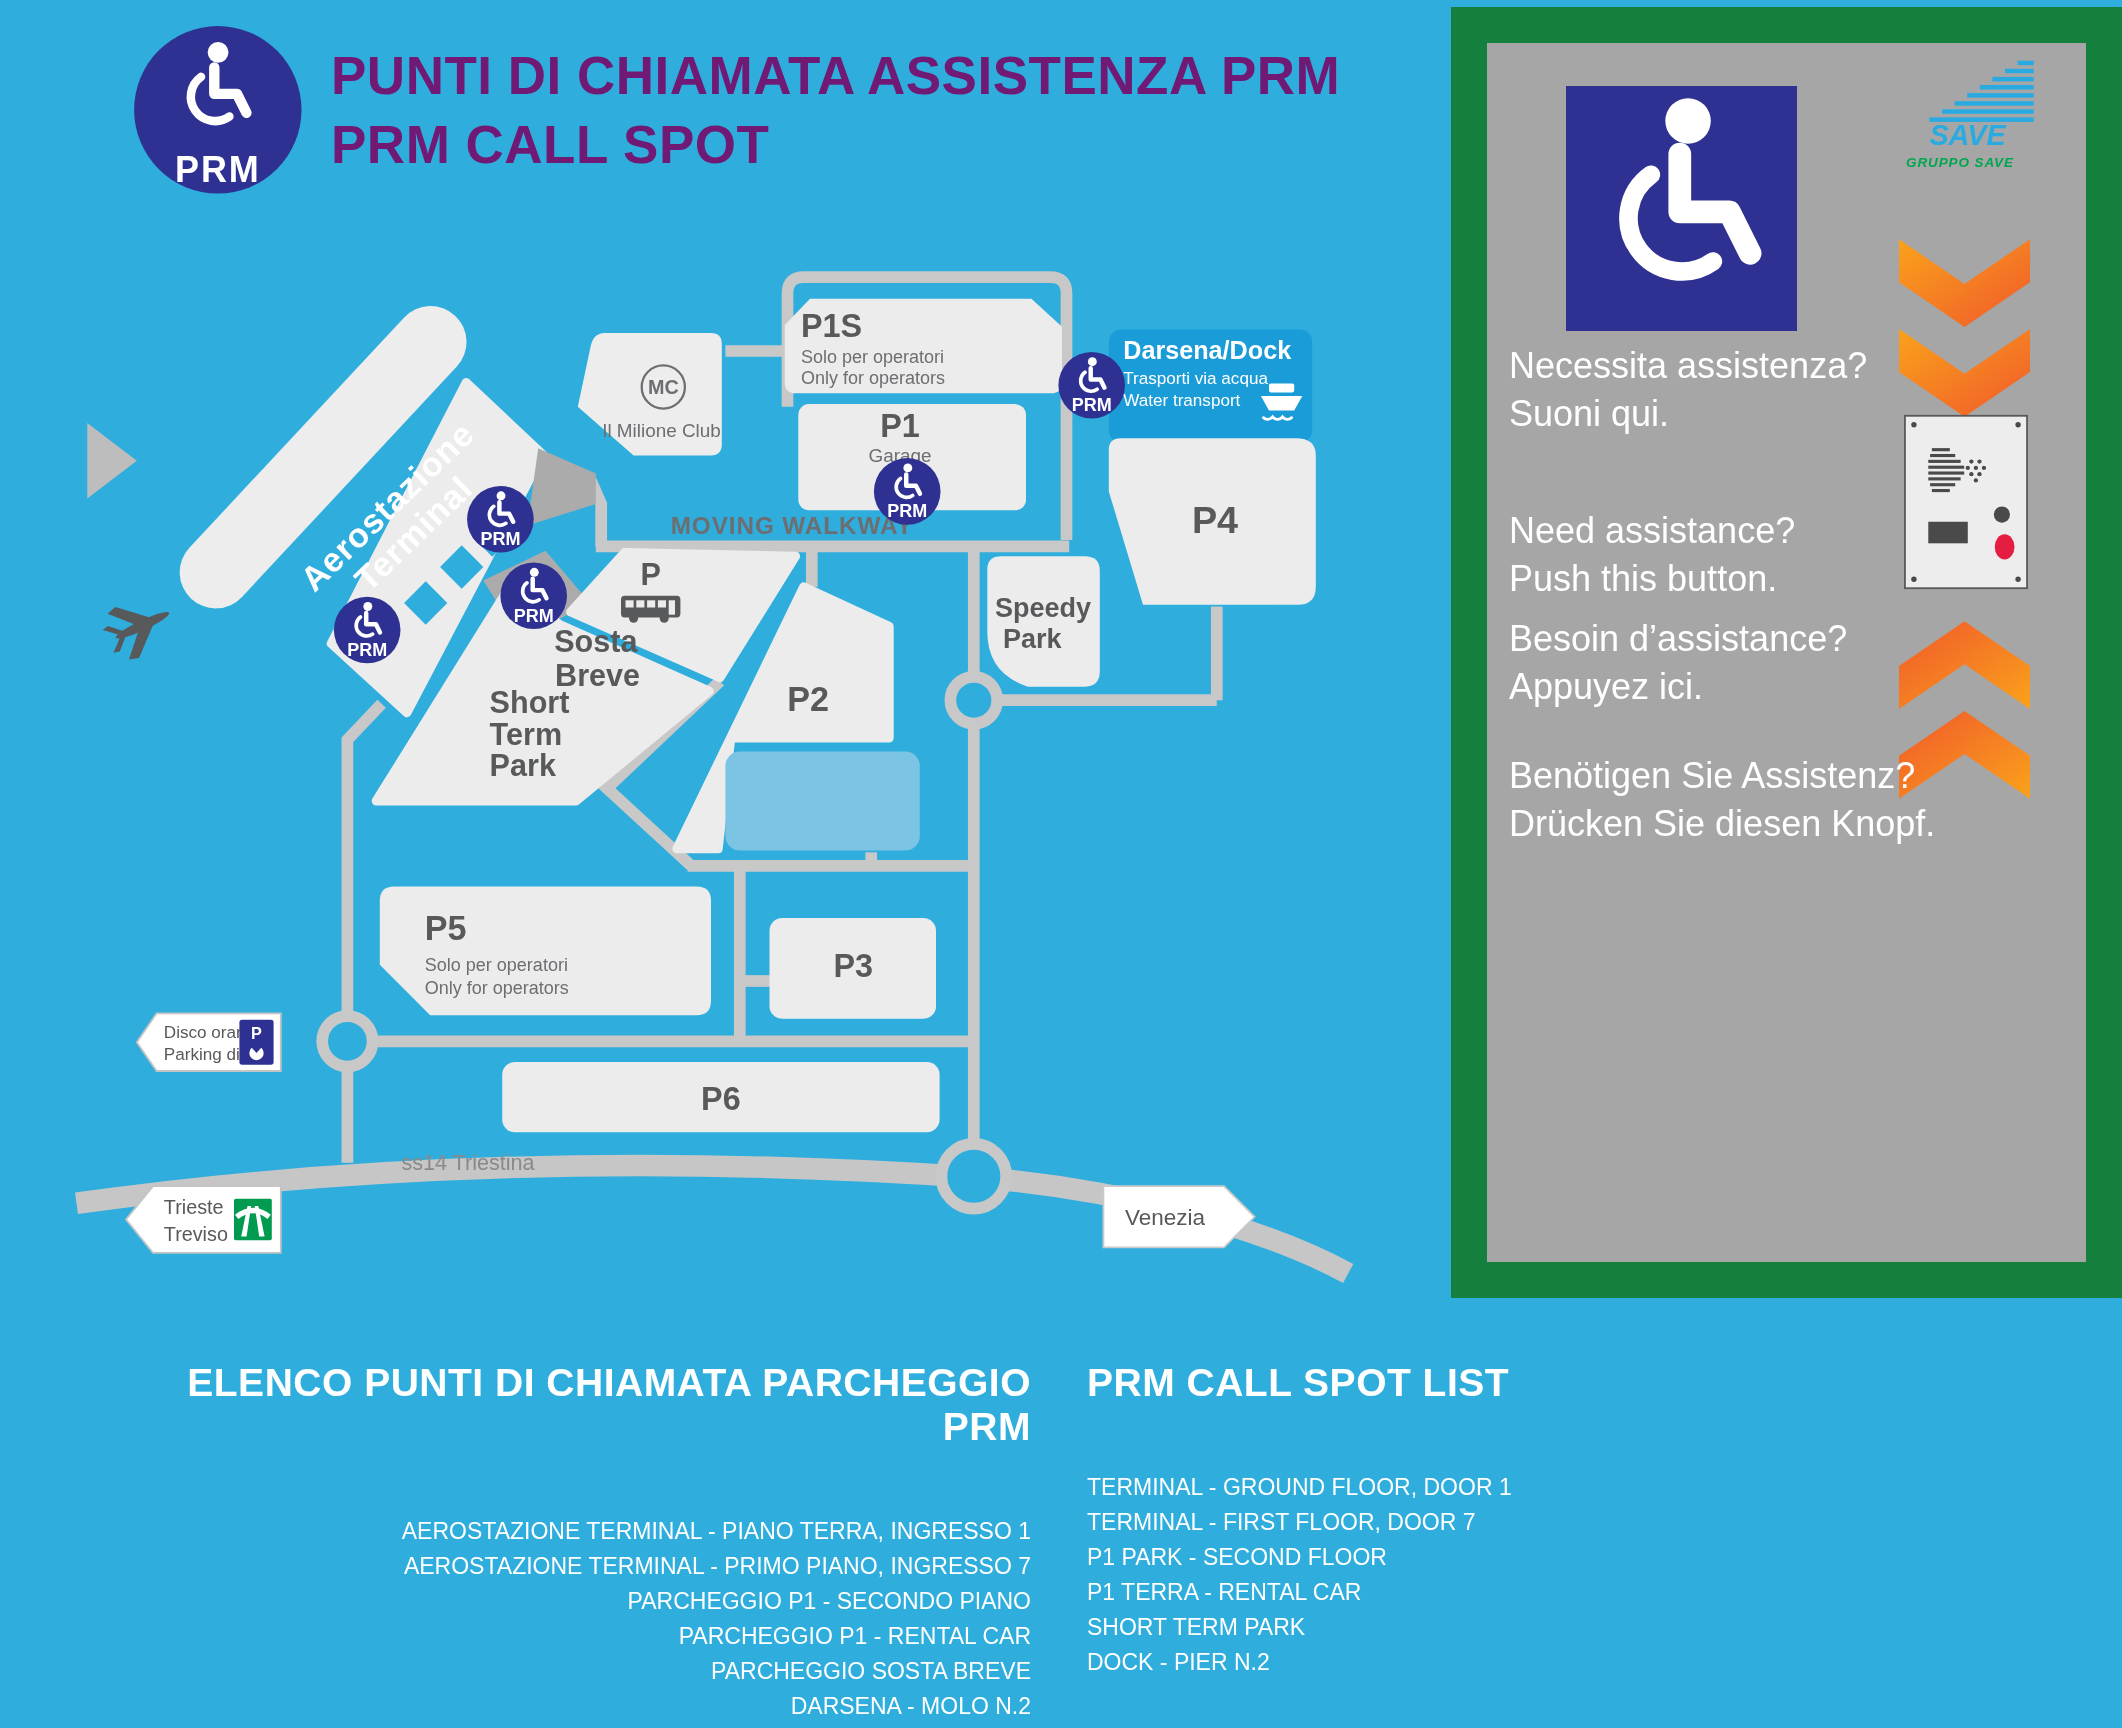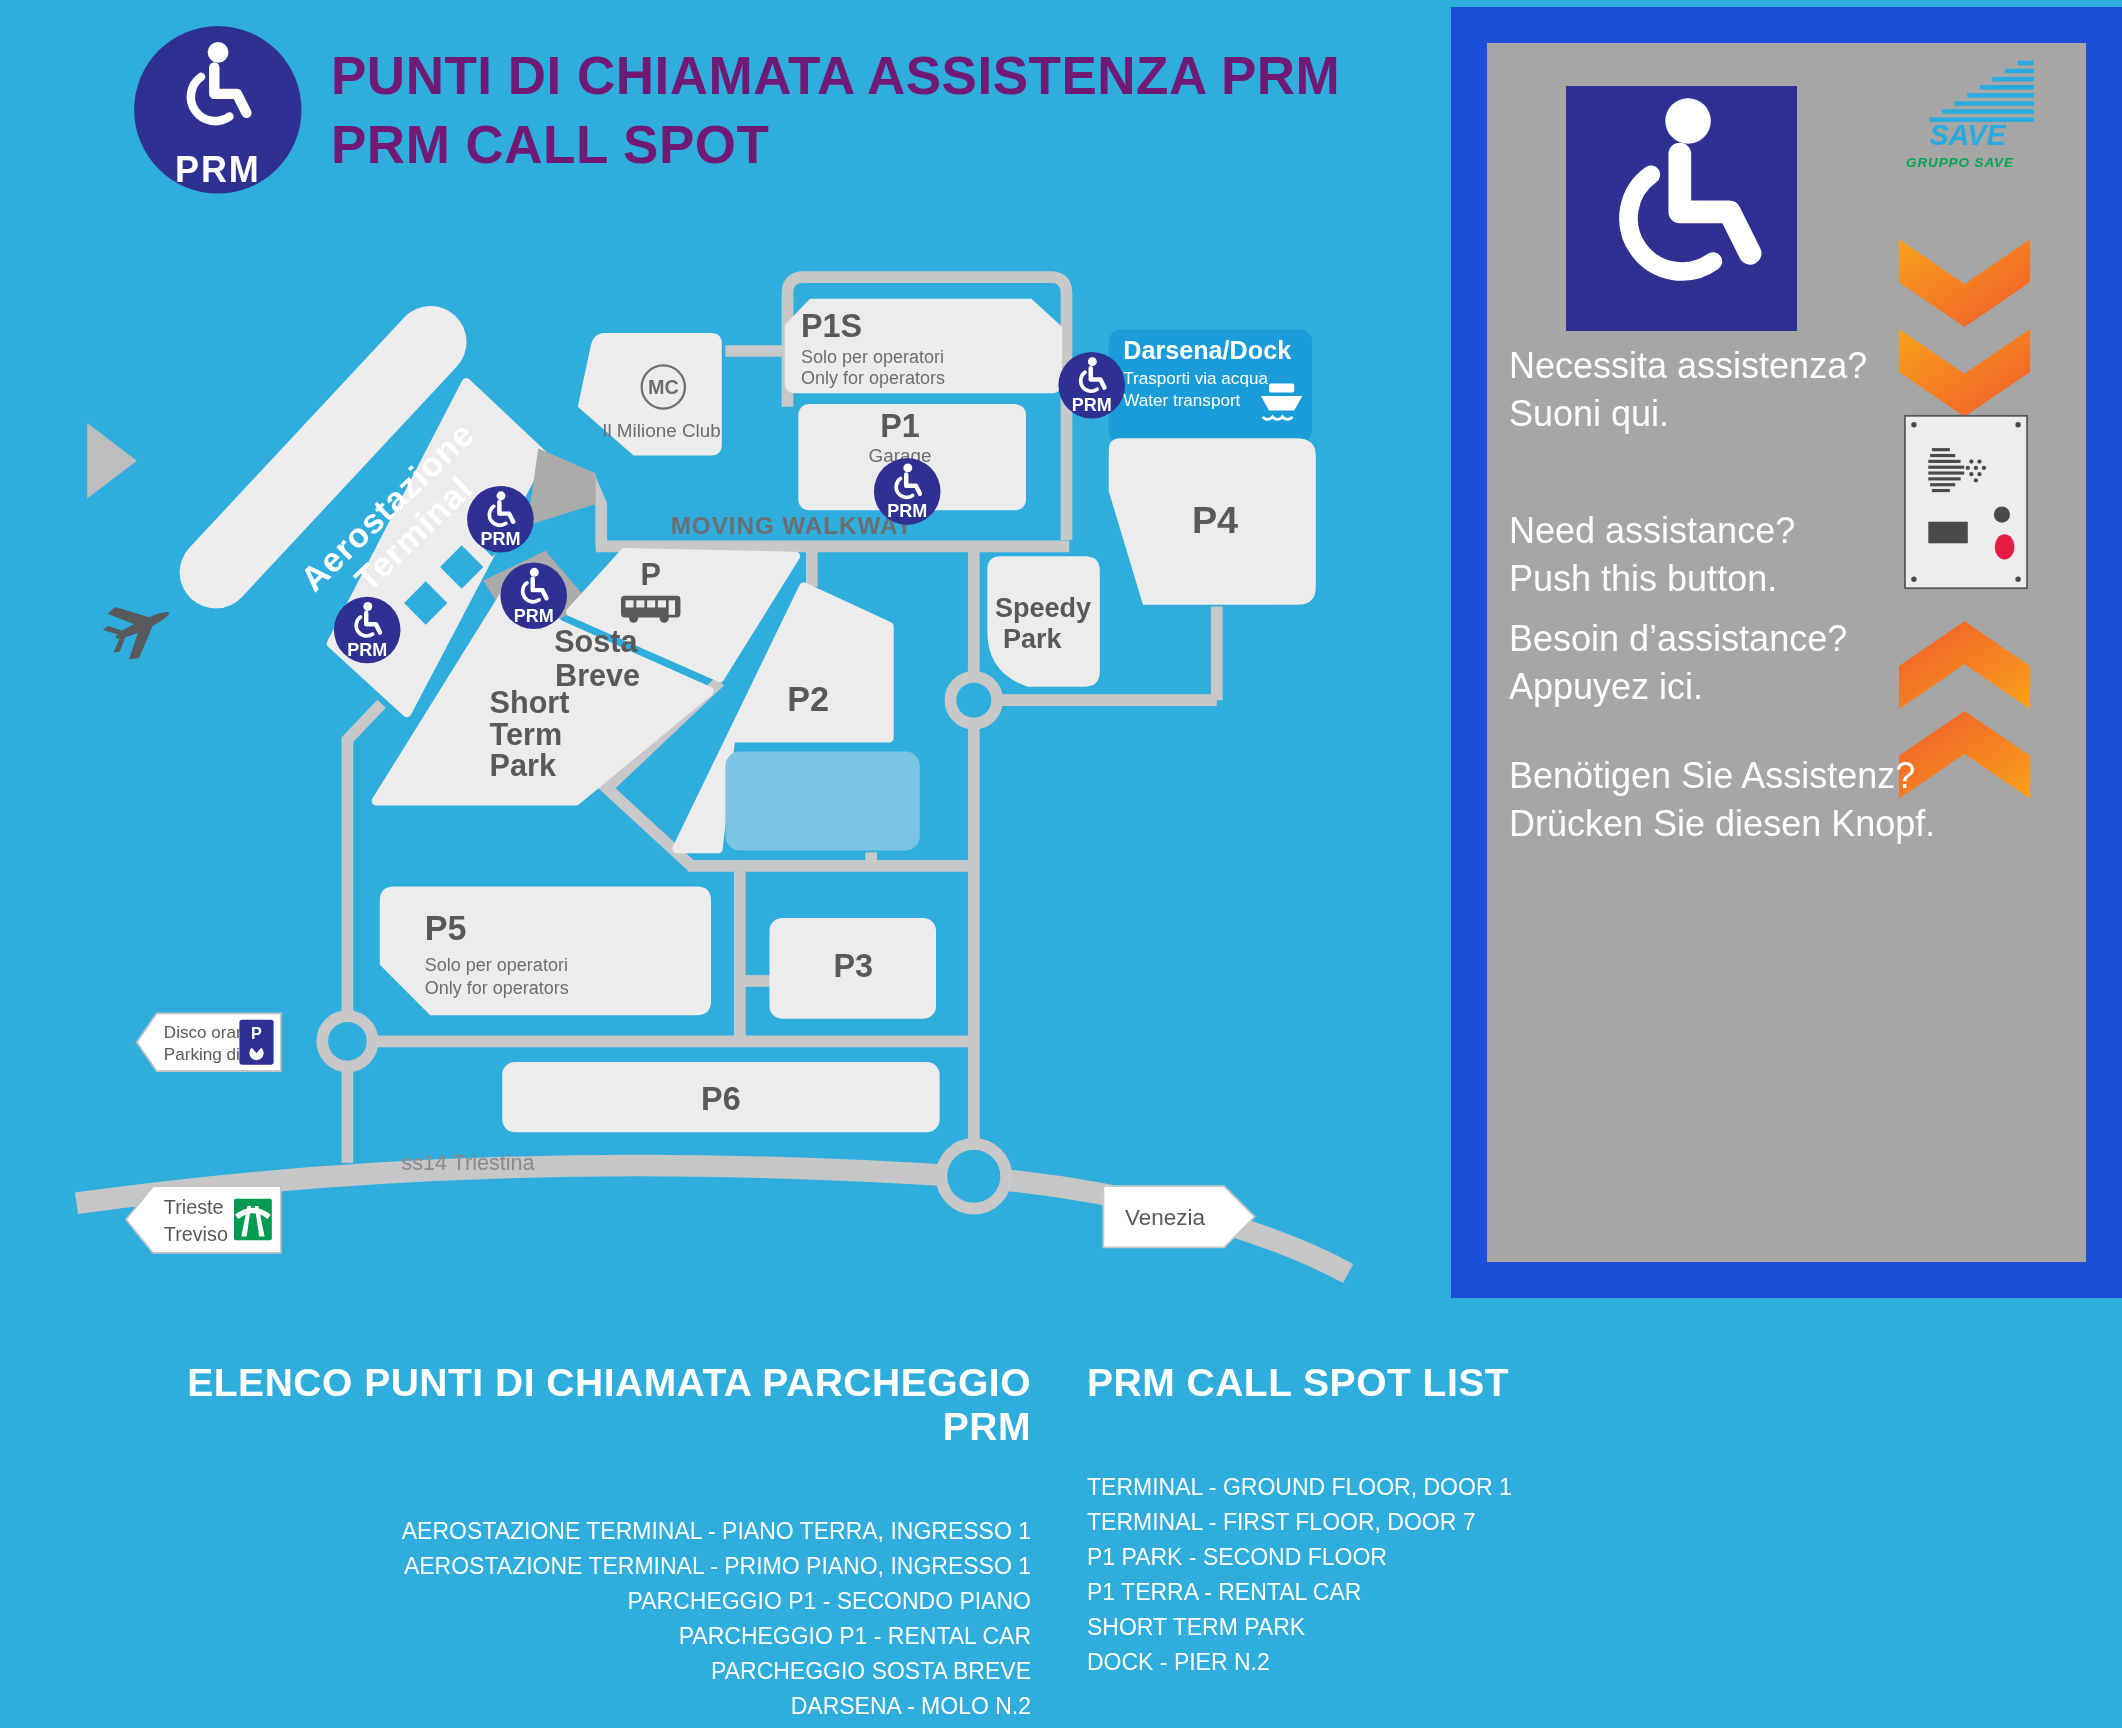--- a/index.html
+++ b/index.html
@@ -24,21 +24,21 @@
   .t-dock-s{font-size:19px;font-weight:400;fill:#FFFFFF;}
   .t-sign{font-size:22px;font-weight:400;fill:#58595B;}
   .t-sign-s{font-size:19px;font-weight:400;fill:#58595B;}
   .t-ven{font-size:25px;font-weight:400;fill:#58595B;}
   .t-ss{font-size:24px;font-weight:400;fill:#8A8A8A;}
   .road{fill:none;stroke:#C8C8C8;stroke-width:13px;}
   .road-w{fill:none;stroke:#C6C6C6;stroke-width:24px;}
   .lot{fill:#ECECEC;stroke:#ECECEC;stroke-width:10px;stroke-linejoin:round;}
   .ring{fill:#2FAEDD;stroke:#C8C8C8;stroke-width:13px;}
   
-  .panel{position:absolute;left:1451px;top:7.2px;width:671px;height:1291px;background:#1d4ed8;}
+  .panel{position:absolute;left:1451px;top:7.2px;width:671px;height:1291px;background:#15803d;}
   .panel-inner{position:absolute;left:36px;top:36px;width:599px;height:1219px;background:#A6A6A6;}
   .ptxt{position:absolute;color:#fff;font-size:36px;line-height:48px;font-weight:400;width:558px;}
   .bluebox{position:absolute;left:115px;top:79px;width:231px;height:245px;background:#2E3192;}
   
   .list-it{position:absolute;left:153px;top:1361px;width:878px;text-align:right;color:#fff;}
   .list-en{position:absolute;left:1087px;top:1361px;width:684px;text-align:left;color:#fff;}
   .list-title{font-size:39px;font-weight:700;margin-bottom:65px;letter-spacing:0.5px;}
   .li{font-size:23px;line-height:35px;font-weight:400;}
 </style>
 </head>
@@ -369,21 +369,21 @@
     </div>
     <div class="ptxt" style="left:58px;top:745px;width:576px;">
       <div>Benötigen Sie Assistenz?</div>
       <div>Drücken Sie diesen Knopf.</div>
     </div>
   </div>
 
   <div class="list-it">
     <div class="list-title">ELENCO PUNTI DI CHIAMATA PARCHEGGIO PRM</div>
     <div class="li">AEROSTAZIONE TERMINAL - PIANO TERRA, INGRESSO 1</div>
-    <div class="li">AEROSTAZIONE TERMINAL - PRIMO PIANO, INGRESSO 1</div>
+    <div class="li">AEROSTAZIONE TERMINAL - PRIMO PIANO, INGRESSO 7</div>
     <div class="li">PARCHEGGIO P1 - SECONDO PIANO</div>
     <div class="li">PARCHEGGIO P1 - RENTAL CAR</div>
     <div class="li">PARCHEGGIO SOSTA BREVE</div>
     <div class="li">DARSENA - MOLO N.2</div>
     <div class="li">DARSENA - MOLO N.13</div>
   </div>
 
   <div class="list-en">
     <div class="list-title">PRM CALL SPOT LIST</div>
     <div class="li">TERMINAL - GROUND FLOOR, DOOR 1</div>

